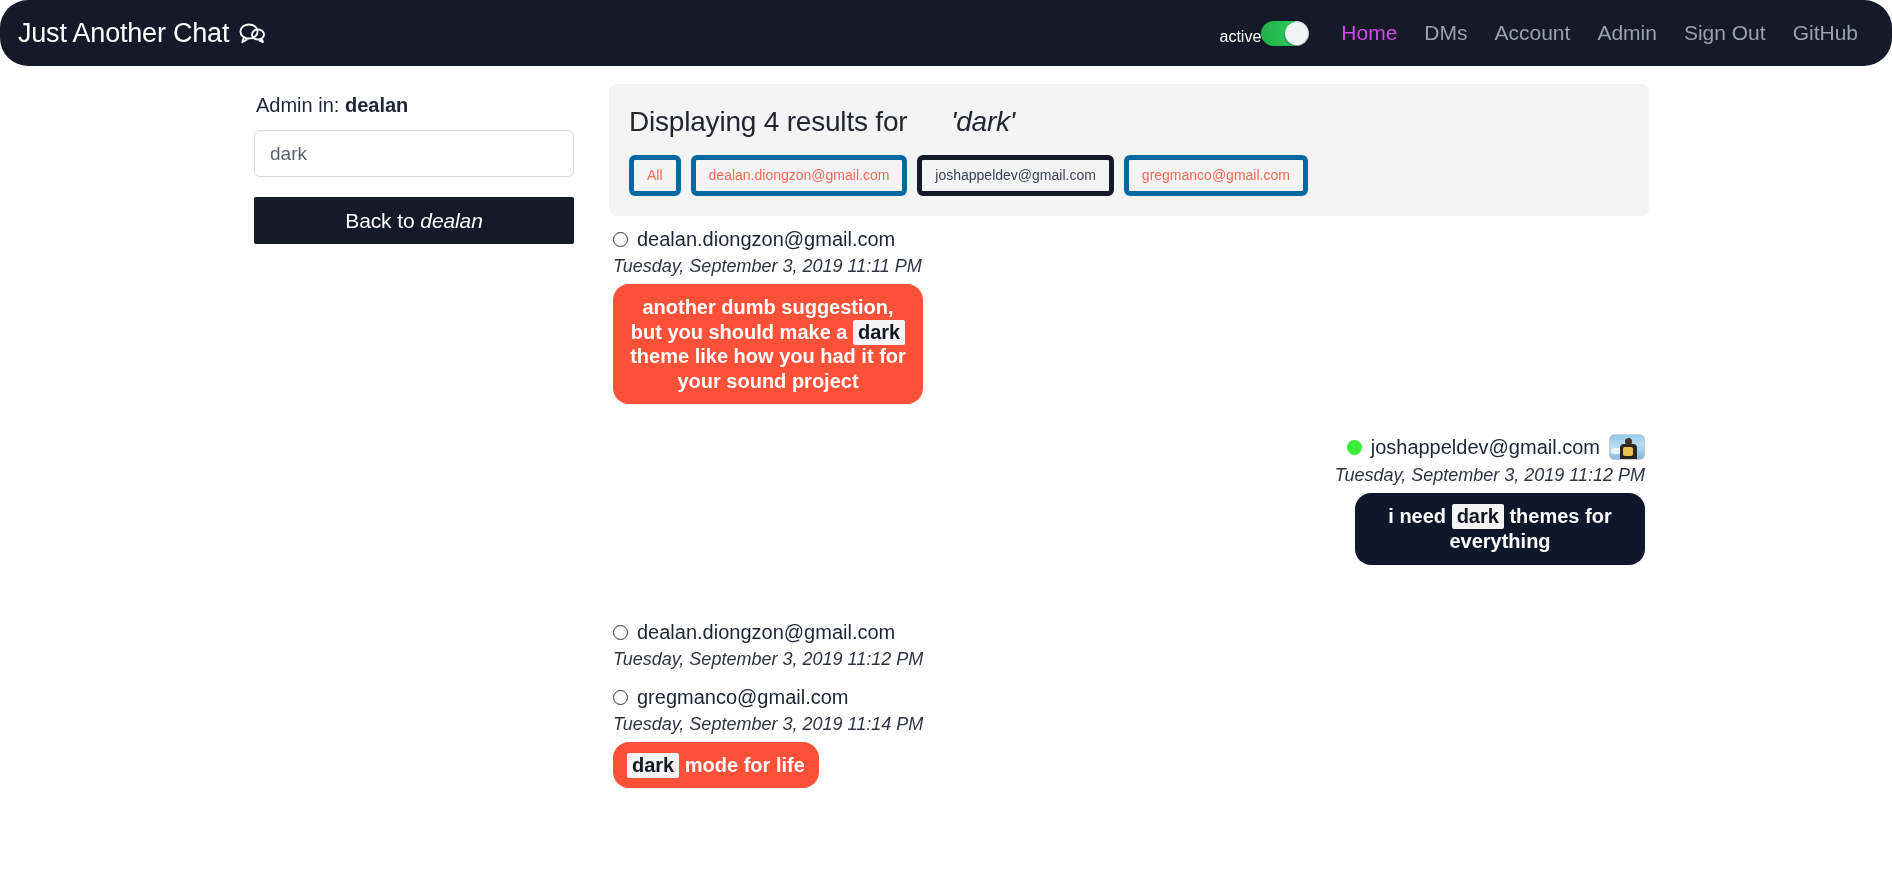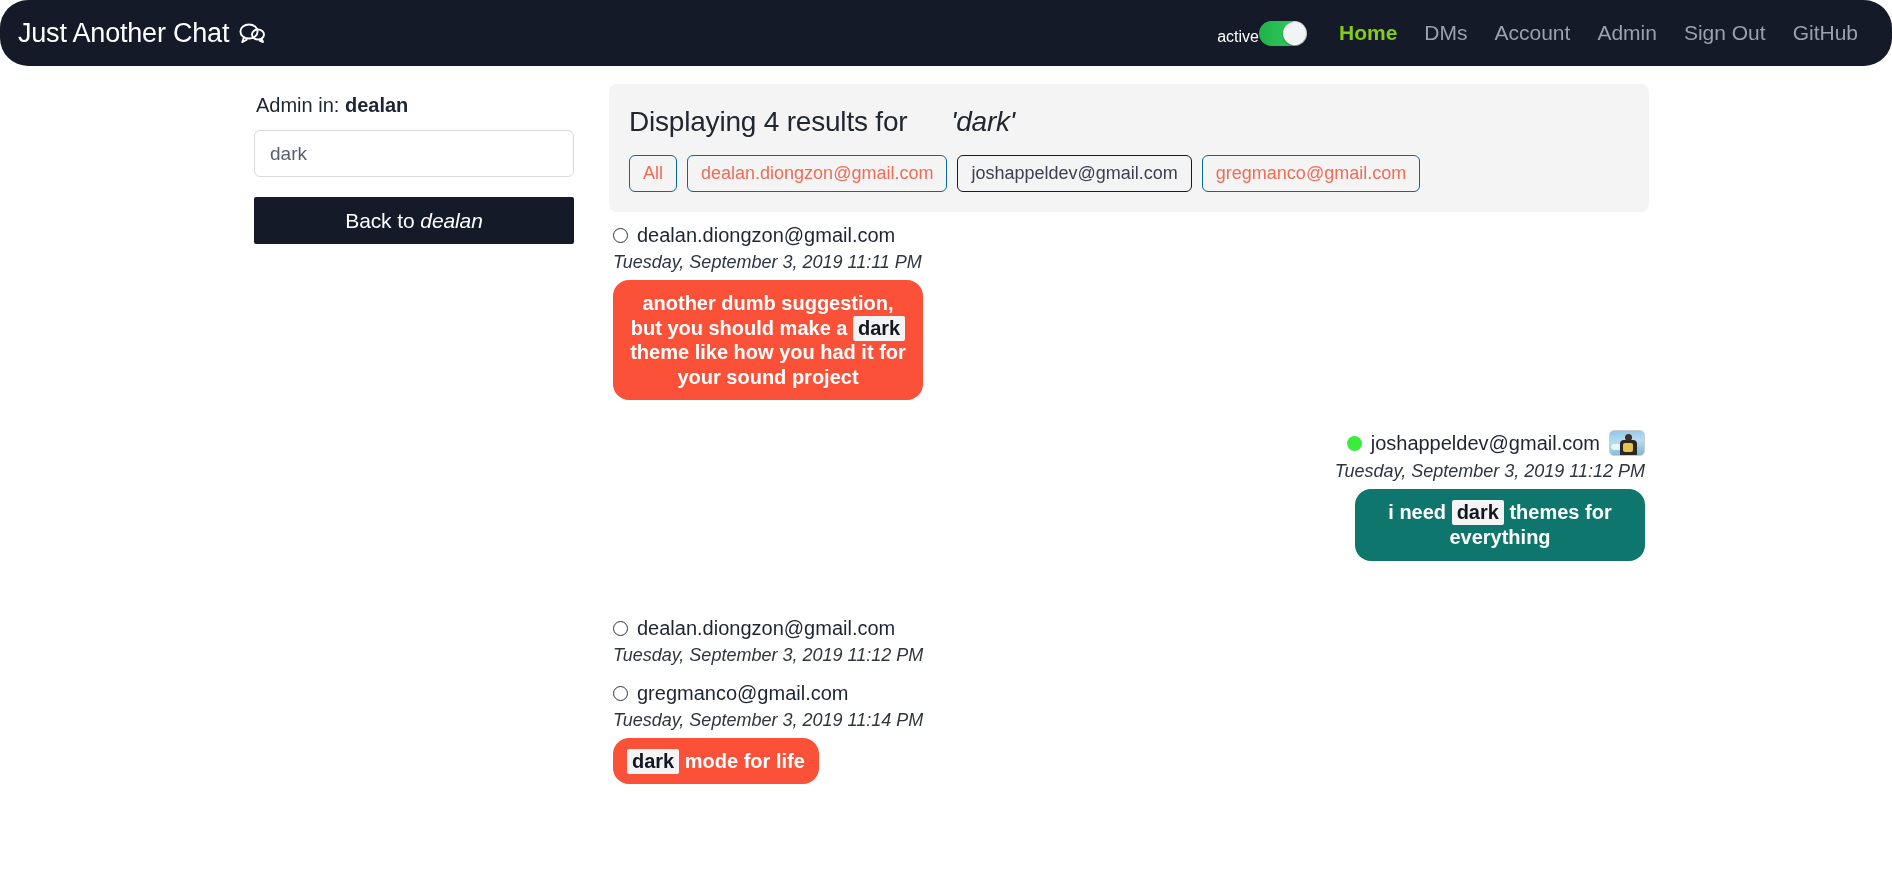--- a/index.html
+++ b/index.html
@@ -64,21 +64,21 @@
     background: #f2f3f5;
     box-shadow: 0 1px 2px rgba(0,0,0,.35);
   }
   .nav-link {
     color: #9aa0ac;
     font-size: 21px;
     text-decoration: none;
     cursor: pointer;
     white-space: nowrap;
   }
-  .nav-link.active { color: #84cc16; font-weight: bold; }
+  .nav-link.active { color: #d946ef; font-weight: normal; }
 
   
   #page {
     display: flex;
     align-items: flex-start;
     padding-top: 18px;
   }
 
   
   #left-col {
@@ -141,24 +141,24 @@
     margin-bottom: 17px;
   }
   #results-heading .q { font-style: italic; margin-left: 36px; }
   #filter-row {
     display: flex;
     gap: 10px;
     flex-wrap: wrap;
   }
   .filter-btn {
     background: transparent;
-    border: 1px solid #0369a1;
+    border: 5px solid #0369a1;
     color: #f26b55;
     border-radius: 6px;
-    font-size: 18px;
+    font-size: 14px;
     padding: 8px 13px 9px 13px;
     font-family: "Liberation Sans", sans-serif;
     cursor: pointer;
     line-height: 1;
     white-space: nowrap;
   }
   .filter-btn.selected {
     border-color: #141a28;
     color: #3a4151;
   }
@@ -238,21 +238,21 @@
     border-radius: 16px;
     padding: 11px 14px;
     font-size: 20px;
     font-weight: bold;
     line-height: 1.23;
     color: #ffffff;
     text-align: center;
     vertical-align: top;
   }
   .bubble.orange { background: #fa5138; }
-  .bubble.dark   { background: #0f766e; }
+  .bubble.dark   { background: #0f172a; }
   .bubble .hl {
     background: #f4f4f4;
     color: #121722;
     padding: 1px 5px 2px 5px;
     border-radius: 2px;
   }
 
   
   .w-310 { width: 310px; }
   .w-290 { width: 290px; }

